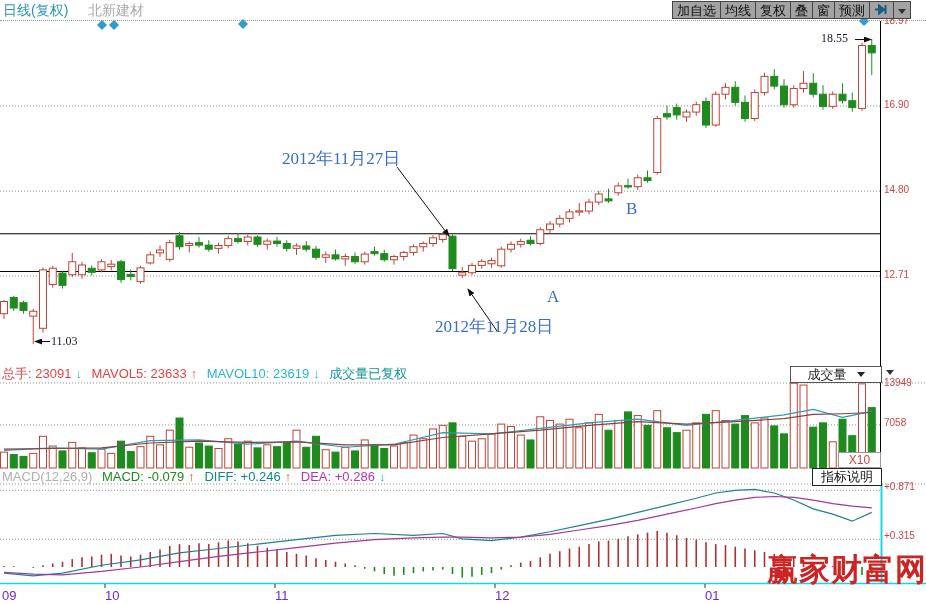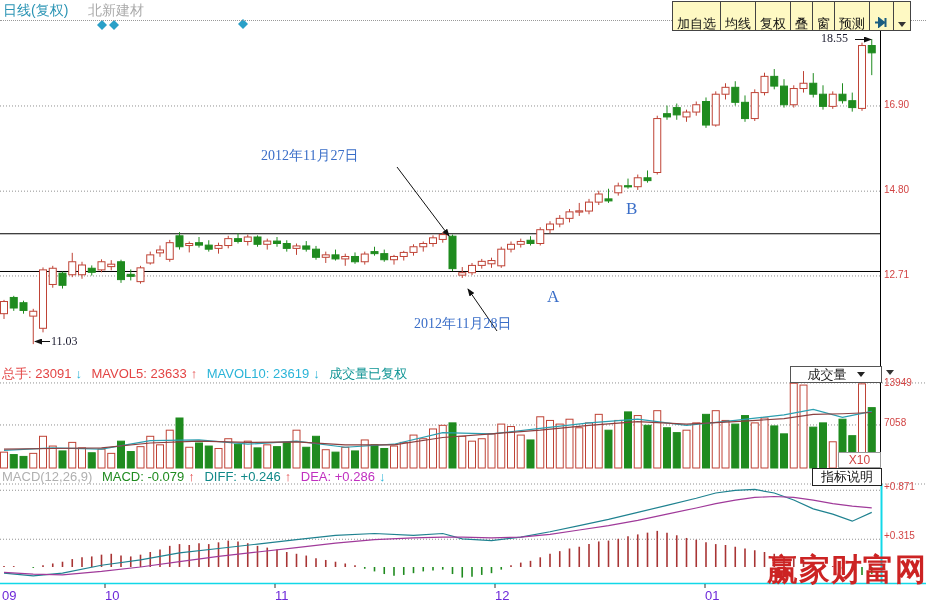--- a/index.html
+++ b/index.html
@@ -4,28 +4,28 @@
 <style>
   html,body{margin:0;padding:0;background:#fff;}
   #app{position:relative;width:926px;height:604px;background:#fff;overflow:hidden;
        font-family:"Liberation Sans",sans-serif;font-size:13px;color:#222;}
   #chart{position:absolute;left:0;top:0;z-index:1;}
   .ov{position:absolute;z-index:2;white-space:nowrap;}
   #hdr{left:0;top:0;width:926px;height:20px;border-bottom:1px dotted #999;background:transparent;}
   .period{position:absolute;left:3px;top:2px;color:#2a94b4;font-size:14px;}
   .sym{position:absolute;left:88px;top:2px;color:#aaaaaa;font-size:14px;}
   #toolbar{left:672px;top:1px;display:flex;z-index:3;}
-  .tbtn{box-sizing:border-box;height:18px;line-height:15px;padding:14px 4px;margin-left:-1px;
-        background:#fef9c3;border:1px solid #444;font-size:13px;color:#111;
+  .tbtn{box-sizing:border-box;height:18px;line-height:15px;padding:0 4px;margin-left:-1px;
+        background:#a3a3a3;border:1px solid #444;font-size:13px;color:#111;
         font-family:"Liberation Sans",sans-serif;cursor:default;}
   .tbtn:first-child{margin-left:0;}
   .caret{display:inline-block;width:0;height:0;border-left:4px solid transparent;
          border-right:4px solid transparent;border-top:5px solid #333;vertical-align:middle;}
   .axlbl{left:884px;color:#d24444;font-size:10px;}
-  .ann-date{color:#3a6ec8;font-size:14px;font-family:"Liberation Serif",serif;}
+  .ann-date{color:#3a6ec8;font-size:17px;font-family:"Liberation Serif",serif;margin-left:21px;}
   .ann-letter{color:#3a6ec8;font-size:17px;font-family:"Liberation Serif",serif;}
   .ann-price{color:#1a1a2e;font-size:12px;font-family:"Liberation Serif",serif;}
   .panelhdr{left:2px;font-size:13px;}
   .panelhdr span{margin-right:6px;}
   .red{color:#e34444;} .cyan{color:#2ab4d8;} .teal{color:#0e9494;} .gray{color:#b0b0b0;}
   .green{color:#1f8b1f;margin-top:32px;} .mag{color:#c030c0;} .tealdk{color:#108888;}
   .arrow{font-weight:bold;margin-left:-2px;}
   #volsel{left:790px;top:366px;width:90px;height:15px;border:1px solid #555;background:#fff;
           display:flex;align-items:center;justify-content:center;gap:10px;z-index:3;}
   #volsel .caret{border-top-color:#222;}

